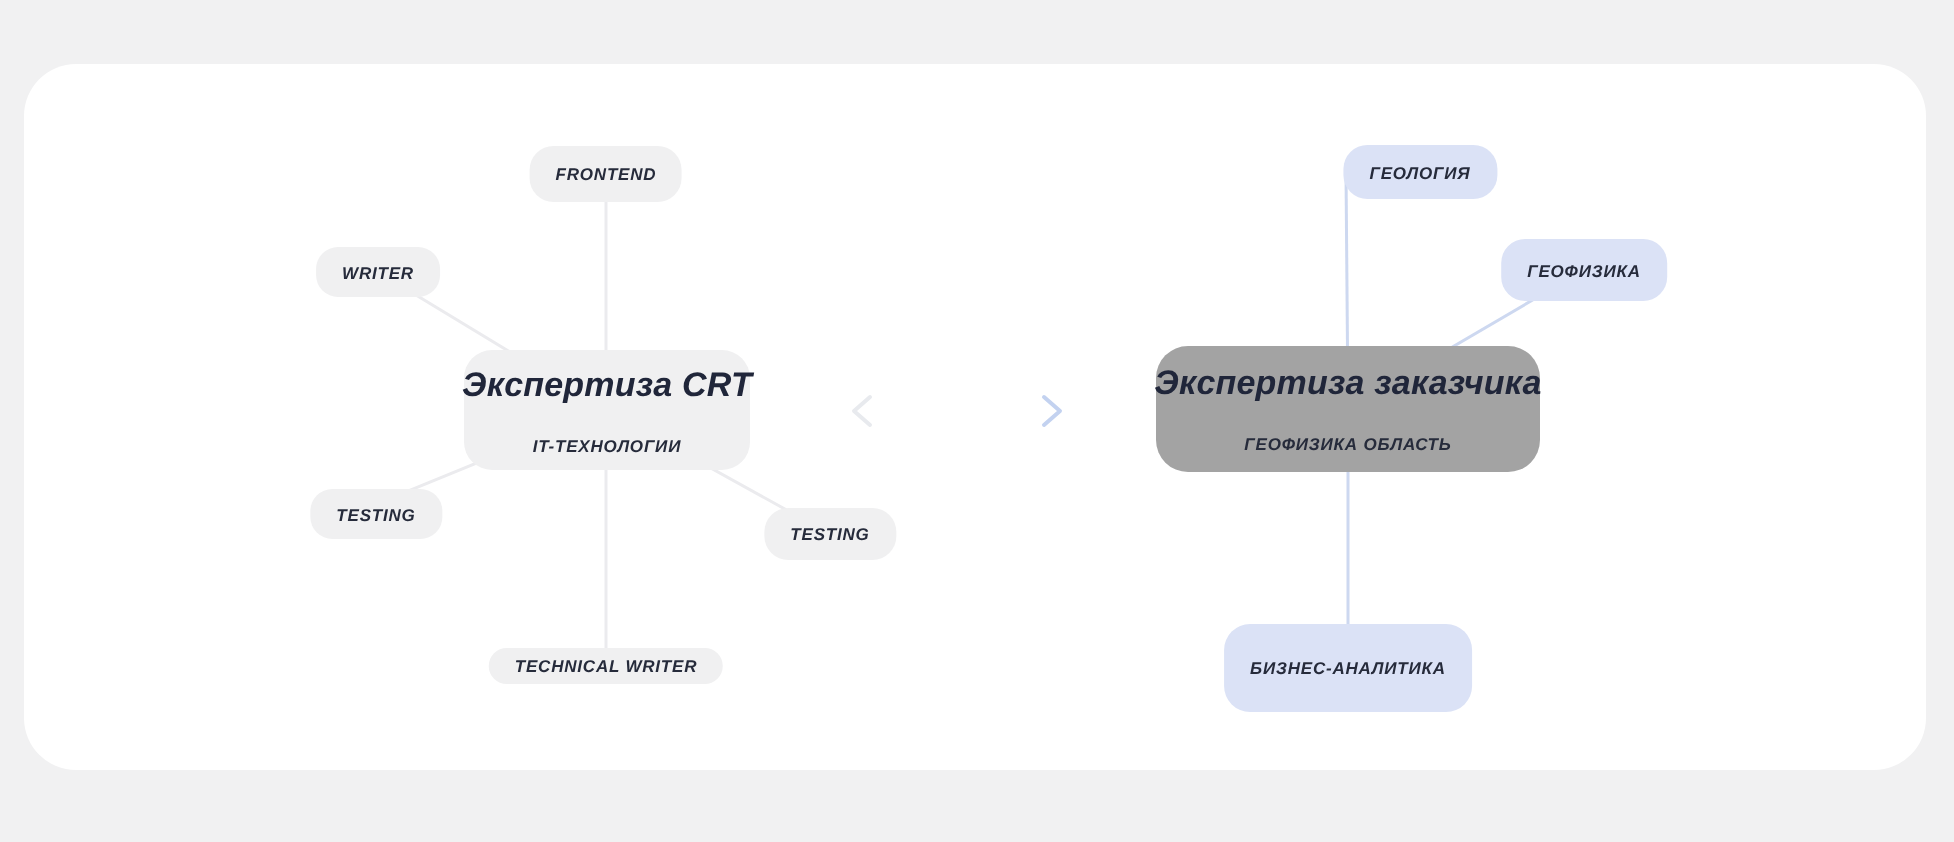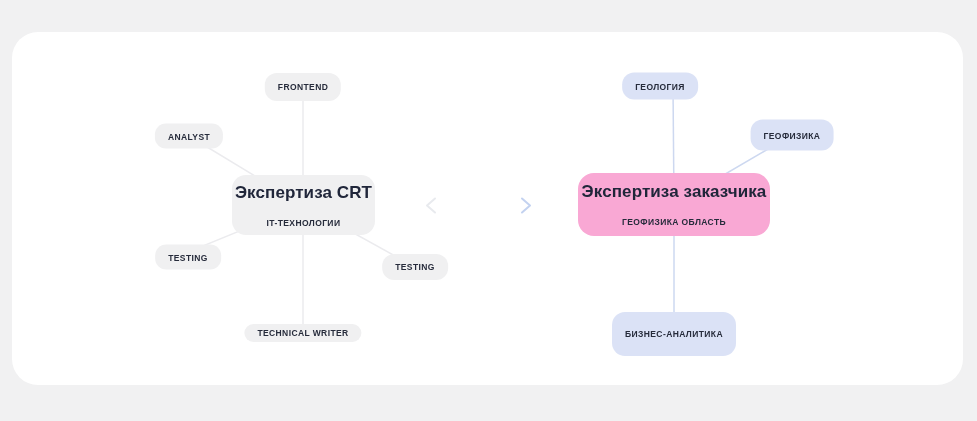--- a/index.html
+++ b/index.html
@@ -24,20 +24,21 @@
   }
   .node {
     position: absolute;
     z-index: 2;
     display: flex;
     flex-direction: column;
     align-items: center;
     justify-content: center;
     box-sizing: border-box;
     white-space: nowrap;
+    font-style: italic;
   }
   .satellite {
     transform: translate(-50%, -50%);
     padding: 0 13px;
     border-radius: 12px;
     font-size: 8.5px;
     font-weight: bold;
     letter-spacing: 0.4px;
     color: #262b3b;
   }
@@ -49,33 +50,33 @@
   }
   .main-node .subtitle {
     margin-top: 15px;
     font-size: 8.5px;
     font-weight: bold;
     letter-spacing: 0.4px;
     color: #262b3b;
   }
   .gray-bg  { background: #f0f0f1; }
   .blue-bg  { background: #dbe2f6; }
-  .blue-main{ background: #f9a8d4; }
+  .blue-main{ background: #a3a3a3; }
 
   
   .n-left-main  { left: 232px; top: 175px; width: 143px; height: 60px; border-radius: 14px; text-align: center; }
   .n-frontend   { left: 303px; top: 87px;  height: 28px; }
   .n-analyst    { left: 189px; top: 136px; height: 25px; border-radius: 11px; }
   .n-testing    { left: 188px; top: 257px; height: 25px; border-radius: 11px; }
   .n-backend    { left: 415px; top: 267px; height: 26px; }
   .n-techwriter { left: 303px; top: 333px; height: 18px; }
 
   
   .n-right-main { left: 578px; top: 173px; width: 192px; height: 63px; border-radius: 16px; }
-  .n-geology    { left: 660px; top: 86px;  height: 27px; }
+  .n-geology    { left: 710px; top: 86px;  height: 27px; }
   .n-geophysics { left: 792px; top: 135px; height: 31px; }
   .n-bizanalytics{ left: 674px; top: 334px; height: 44px; border-radius: 13px; }
 </style>
 </head>
 <body>
 
 <div class="card"></div>
 
 <svg class="wires" width="977" height="421">
   <defs>
@@ -103,21 +104,21 @@
     <path d="M435,198.5 L427,205.5 L435,212.5" stroke="#e8eaee" stroke-width="2"></path>
     <path d="M522,198.5 L530,205.5 L522,212.5" stroke="#c3d2f0" stroke-width="2"></path>
   </g>
 </svg>
 
 <div class="node main-node gray-bg n-left-main">
   <div class="title">Экспертиза CRT</div>
   <div class="subtitle">IT-ТЕХНОЛОГИИ</div>
 </div>
 <div class="node satellite gray-bg n-frontend">FRONTEND</div>
-<div class="node satellite gray-bg n-analyst">ANALYST</div>
+<div class="node satellite gray-bg n-analyst">WRITER</div>
 <div class="node satellite gray-bg n-testing">TESTING</div>
 <div class="node satellite gray-bg n-backend">TESTING</div>
 <div class="node satellite gray-bg n-techwriter">TECHNICAL WRITER</div>
 
 <div class="node main-node blue-main n-right-main">
   <div class="title">Экспертиза заказчика</div>
   <div class="subtitle">ГЕОФИЗИКА ОБЛАСТЬ</div>
 </div>
 <div class="node satellite blue-bg n-geology">ГЕОЛОГИЯ</div>
 <div class="node satellite blue-bg n-geophysics">ГЕОФИЗИКА</div>

